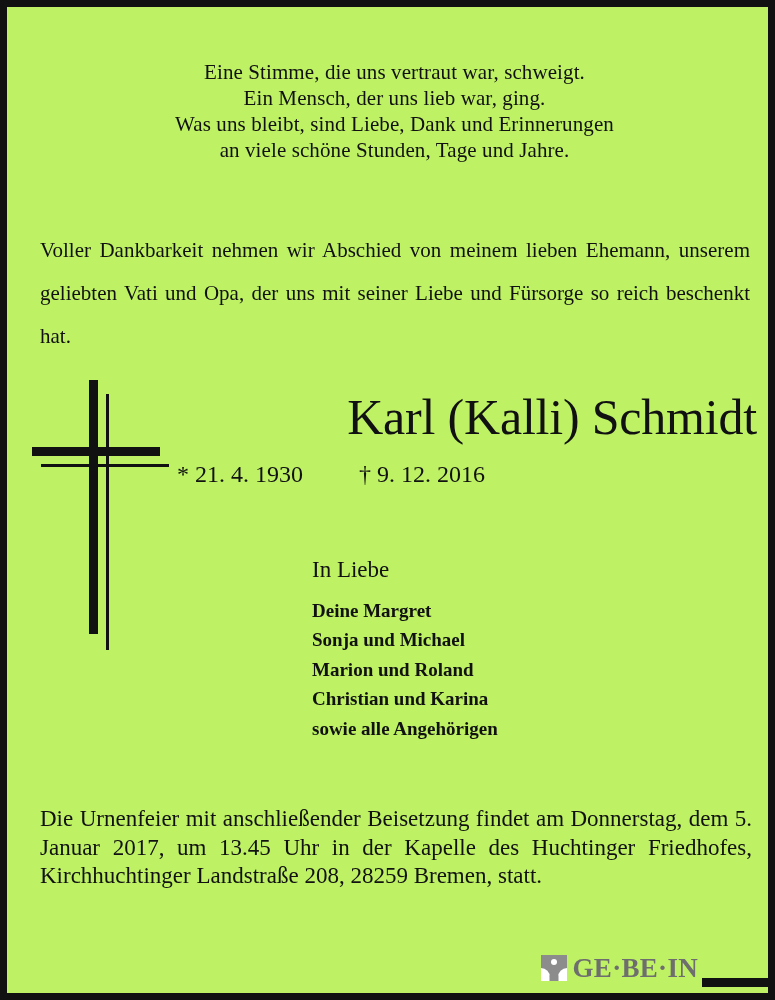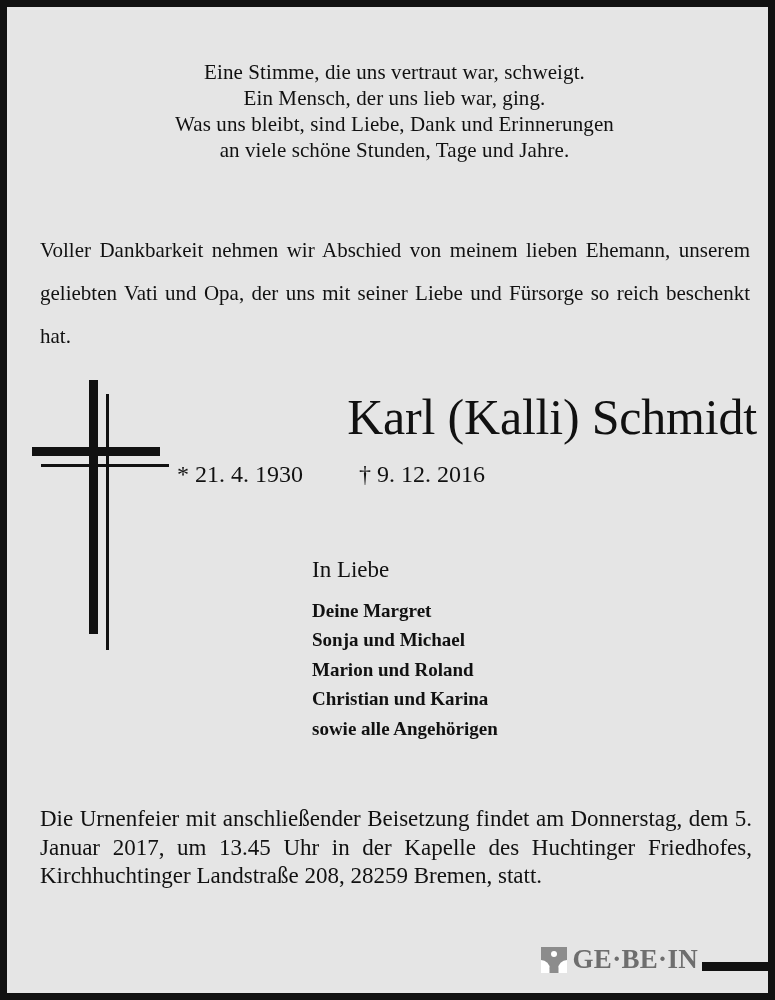--- a/index.html
+++ b/index.html
@@ -9,21 +9,21 @@
   }
   body {
     font-family: "Liberation Serif", "DejaVu Serif", serif;
     color: #111111;
   }
 
   #page {
     position: relative;
     width: 775px;
     height: 1000px;
-    background: #e5e5e5;
+    background: #bef264;
     overflow: hidden;
     box-sizing: border-box;
     border-left: 7px solid #111111;
     border-top: 7px solid #111111;
     border-right: 7px solid #111111;
     border-bottom: 7px solid #111111;
   }
 
   
   .poem {
@@ -156,24 +156,24 @@
     width: 712px;
     font-size: 23px;
     line-height: 28px;
     white-space: nowrap;
   }
 
   
   .logo {
     position: absolute;
     right: 0px;
-    bottom: 20px;
+    bottom: 4px;
     height: 34px;
     display: flex;
-    align-items: flex-end;
+    align-items: flex-start;
   }
   .logo-mark {
     position: relative;
     width: 26px;
     height: 26px;
     background: #8c8c8c;
     margin-right: 6px;
     flex: 0 0 auto;
     overflow: hidden;
   }

